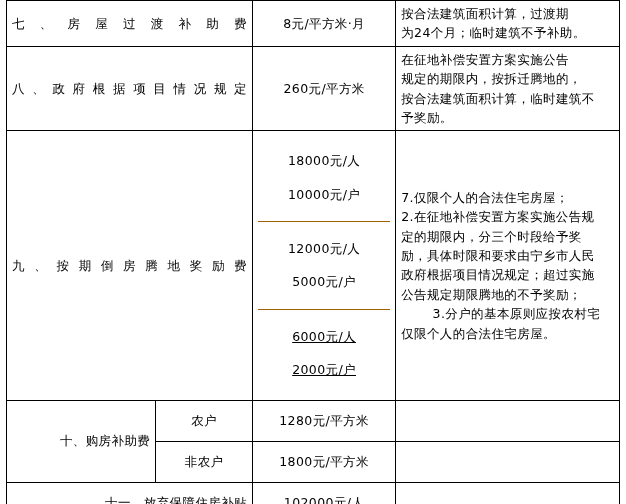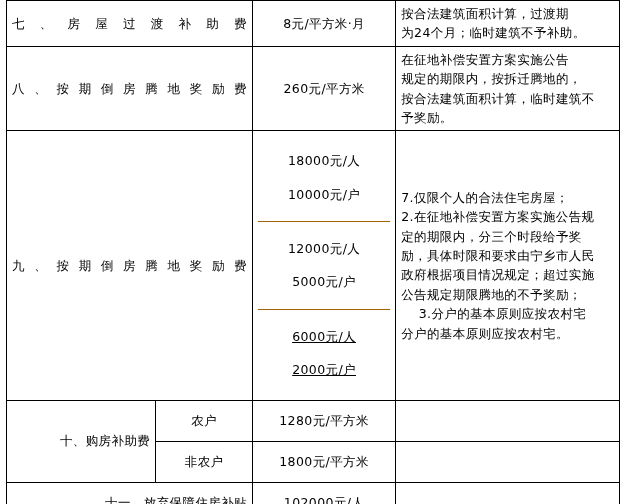--- a/index.html
+++ b/index.html
@@ -54,20 +54,21 @@
   }
   .c-amount {
     text-align: center;
   }
   .c-note {
     text-align: left;
     padding: 4px 6px 4px 6px;
   }
   .note-indent2 {
     text-indent: 1.4em;
+    text-align: center;
   }
   .amount-stack {
     padding: 0;
   }
   .amount-stack .amt-row {
     border-bottom: 1px solid #a16207;
     text-align: center;
     padding: 10px 0;
   }
   .amount-stack .amt-row:last-child {
@@ -98,21 +99,21 @@
       <tr>
         <td class="c-item c-item-spread" colspan="2">七、房屋过渡补助费</td>
         <td class="c-amount">8元/平方米·月</td>
         <td class="c-note">
           <div>按合法建筑面积计算，过渡期</div>
           <div>为24个月；临时建筑不予补助。</div>
         </td>
       </tr>
 
       <tr>
-        <td class="c-item c-item-spread" colspan="2">八、按期倒房腾地奖励费</td>
+        <td class="c-item c-item-spread" colspan="2">八、政府根据项目情况规定</td>
         <td class="c-amount">260元/平方米</td>
         <td class="c-note">
           <div>在征地补偿安置方案实施公告</div>
           <div>规定的期限内，按拆迁腾地的，</div>
           <div>按合法建筑面积计算，临时建筑不</div>
           <div>予奖励。</div>
         </td>
       </tr>
 
       <tr>
@@ -132,21 +133,21 @@
           </div>
         </td>
         <td class="c-note">
           <div>7.仅限个人的合法住宅房屋；</div>
           <div>2.在征地补偿安置方案实施公告规</div>
           <div>定的期限内，分三个时段给予奖</div>
           <div>励，具体时限和要求由宁乡市人民</div>
           <div>政府根据项目情况规定；超过实施</div>
           <div>公告规定期限腾地的不予奖励；</div>
           <div class="note-indent2">3.分户的基本原则应按农村宅</div>
-          <div>分户的基本原则应按农村宅。</div>
+          <div>仅限个人的合法住宅房屋。</div>
         </td>
       </tr>
 
       <tr>
         <td class="c-item tall-1" rowspan="2">十、购房补助费</td>
         <td class="c-sub tall-1">农户</td>
         <td class="c-amount tall-1">1280元/平方米</td>
         <td class="c-note tall-1"></td>
       </tr>
       <tr>

